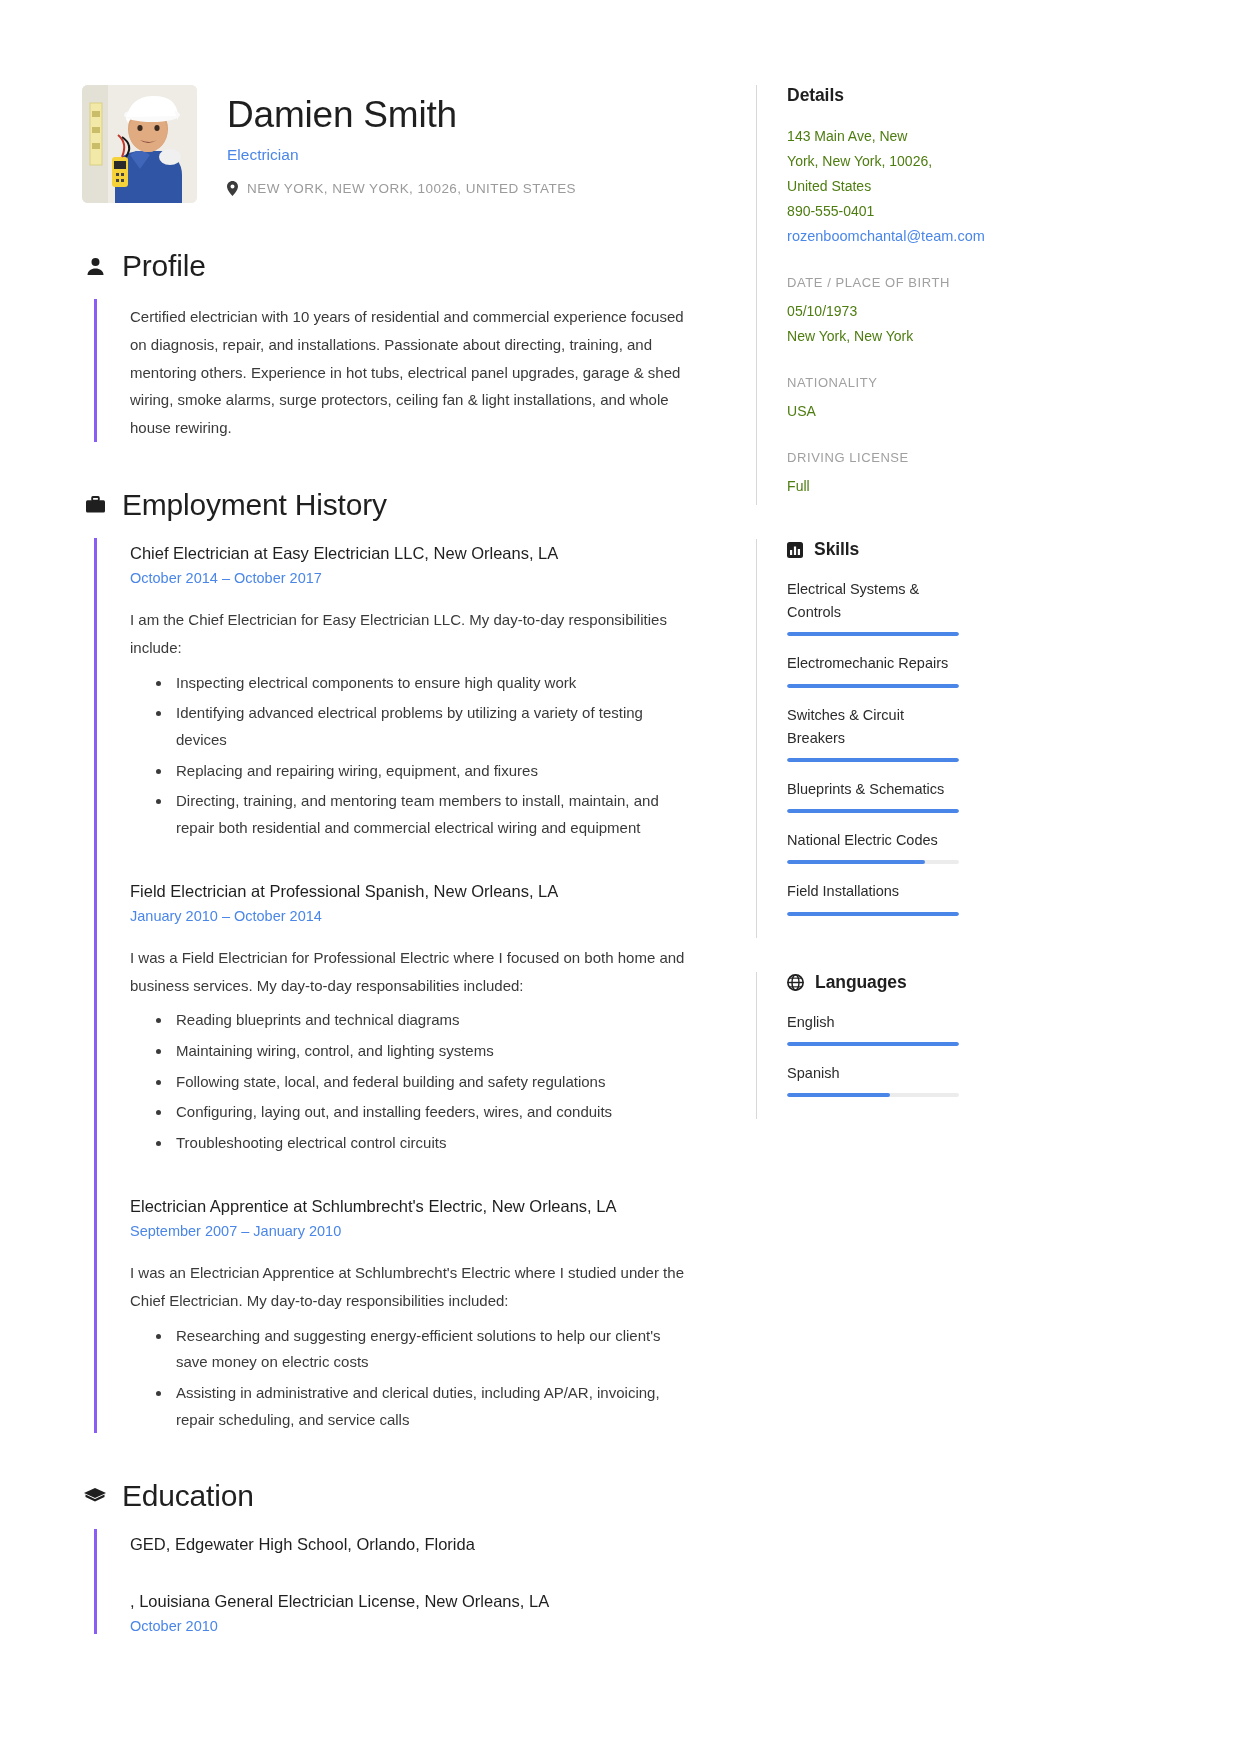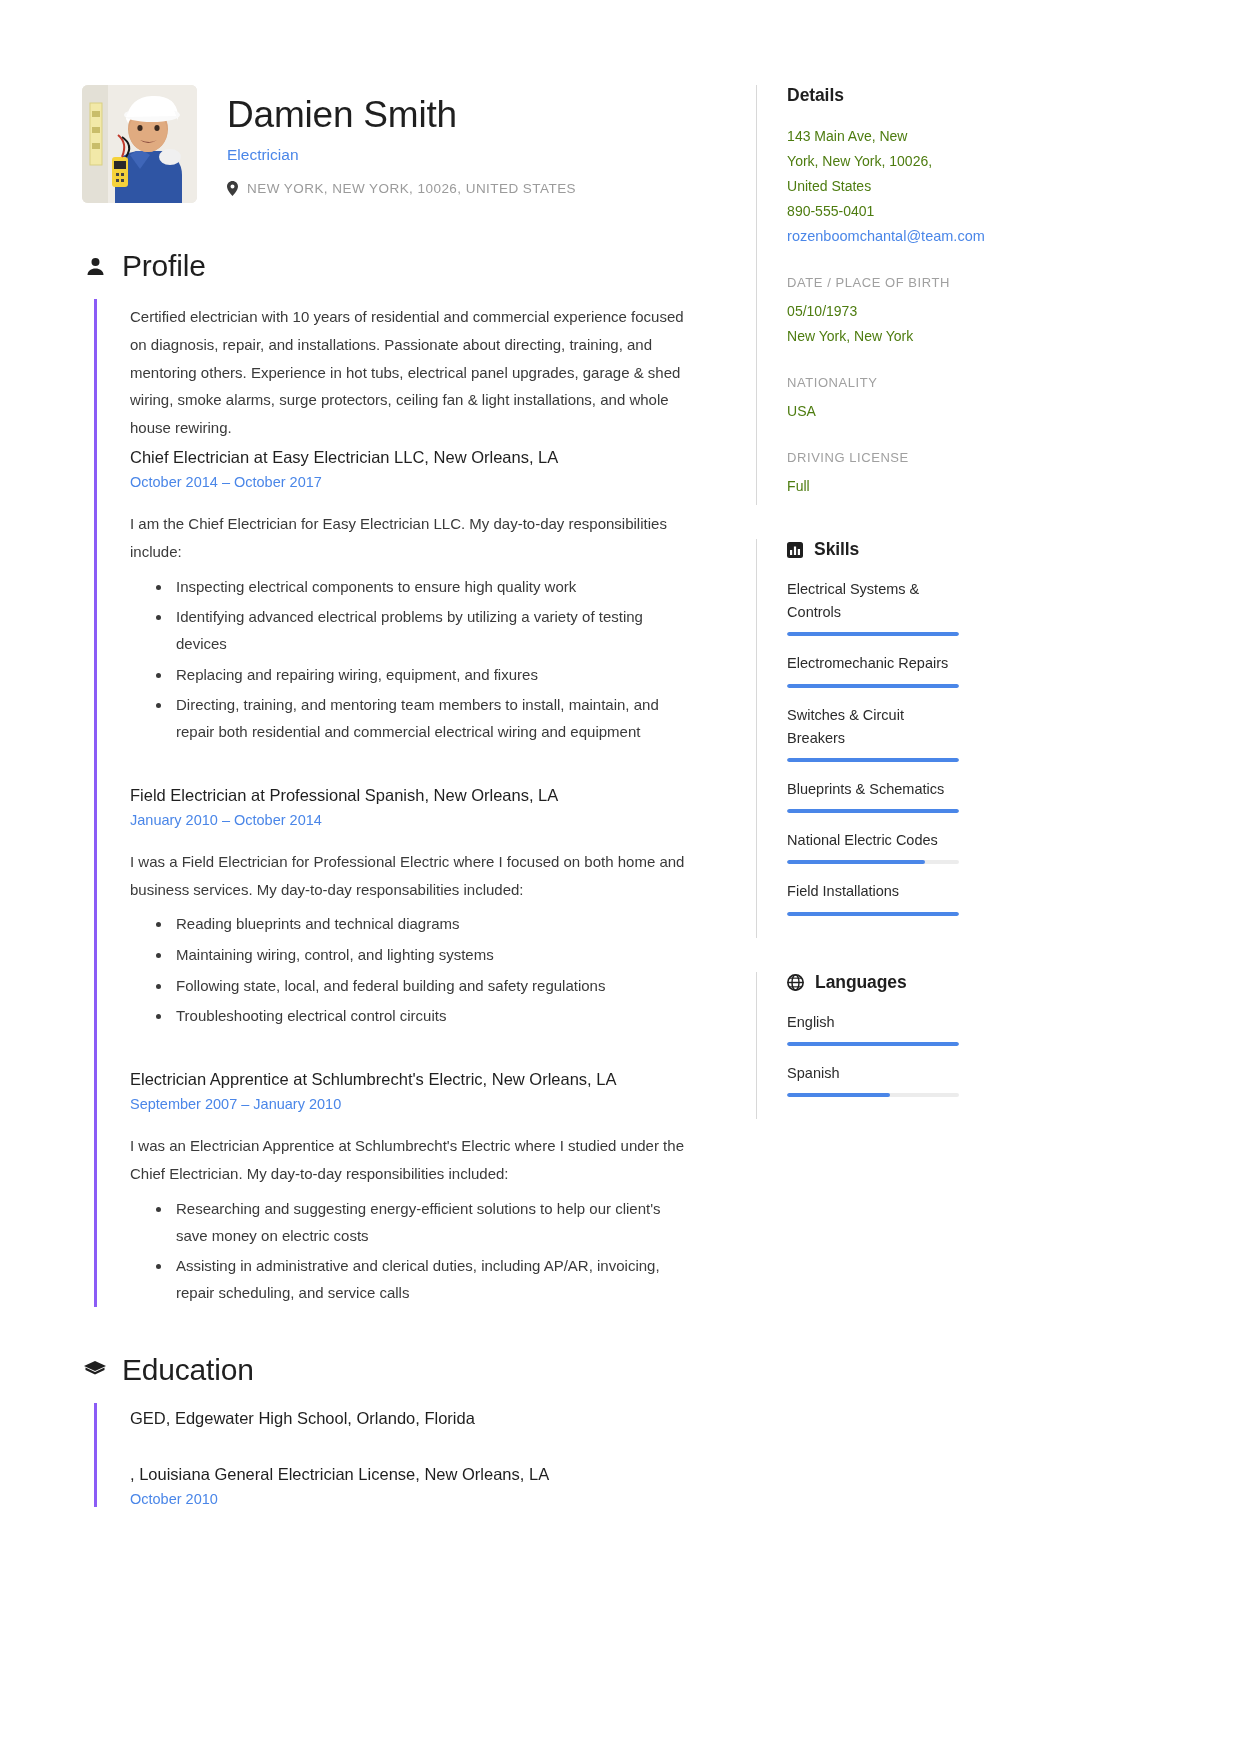--- a/index.html
+++ b/index.html
@@ -308,20 +308,29 @@
               <circle cx="10" cy="5.2" r="4.2" fill="currentColor"></circle>
               <path d="M1.6 19c0-4.6 3.8-7 8.4-7s8.4 2.4 8.4 7z" fill="currentColor"></path>
             </svg>
         </span>
         <h2>Profile</h2>
       </div>
       <div class="section-body">
         <p class="profile-text">Certified electrician with 10 years of residential and commercial experience focused on diagnosis, repair, and installations. Passionate about directing, training, and mentoring others. Experience in hot tubs, electrical panel upgrades, garage &amp; shed wiring, smoke alarms, surge protectors, ceiling fan &amp; light installations, and whole house rewiring.</p>
       </div>
 
+      <div class="section-head">
+        <span class="sec-icon">
+          <svg width="19" height="18" viewBox="0 0 20 18">
+              <rect x="6.5" y="0.5" width="7" height="4" rx="1.2" fill="none" stroke="currentColor" stroke-width="2"></rect>
+              <rect x="0" y="4" width="20" height="13" rx="1.6" fill="currentColor"></rect>
+            </svg>
+        </span>
+        <h2>Employment History</h2>
+      </div>
       <div class="section-body">
 
         <div class="job-entry">
           <div class="job-title-line">Chief Electrician at Easy Electrician LLC, New Orleans, LA</div>
           <div class="job-dates">October 2014  –  October 2017</div>
           <p class="job-desc">I am the Chief Electrician for Easy Electrician LLC. My day-to-day responsibilities include:</p>
           <ul class="job-bullets">
             <li>Inspecting electrical components to ensure high quality work</li>
             <li>Identifying advanced electrical problems by utilizing a variety of testing devices</li>
             <li>Replacing and repairing wiring, equipment, and fixures</li>
@@ -330,20 +339,21 @@
         </div>
 
         <div class="job-entry">
           <div class="job-title-line">Field Electrician at Professional Spanish, New Orleans, LA</div>
           <div class="job-dates">January 2010  –  October 2014</div>
           <p class="job-desc">I was a Field Electrician for Professional Electric where I focused on both home and business services. My day-to-day responsabilities included:</p>
           <ul class="job-bullets">
             <li>Reading blueprints and technical diagrams</li>
             <li>Maintaining wiring, control, and lighting systems</li>
             <li>Following state, local, and federal building and safety regulations</li>
+            <li>Configuring, laying out, and installing feeders, wires, and conduits</li>
             <li>Troubleshooting electrical control circuits</li>
           </ul>
         </div>
 
         <div class="job-entry">
           <div class="job-title-line">Electrician Apprentice at Schlumbrecht's Electric, New Orleans, LA</div>
           <div class="job-dates">September 2007  –  January 2010</div>
           <p class="job-desc">I was an Electrician Apprentice at Schlumbrecht's Electric where I studied under the Chief Electrician. My day-to-day responsibilities included:</p>
           <ul class="job-bullets">
             <li>Researching and suggesting energy-efficient solutions to help our client's save money on electric costs</li>

